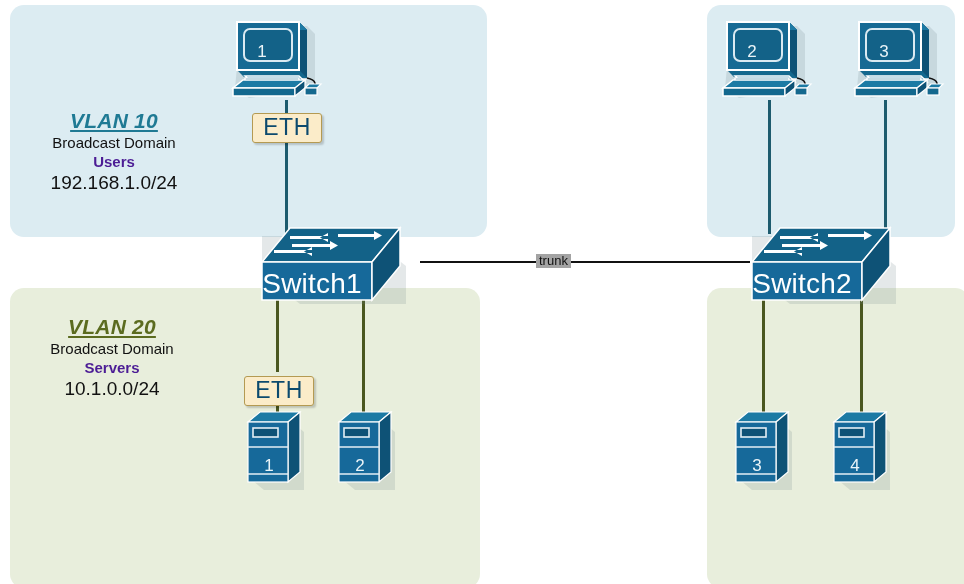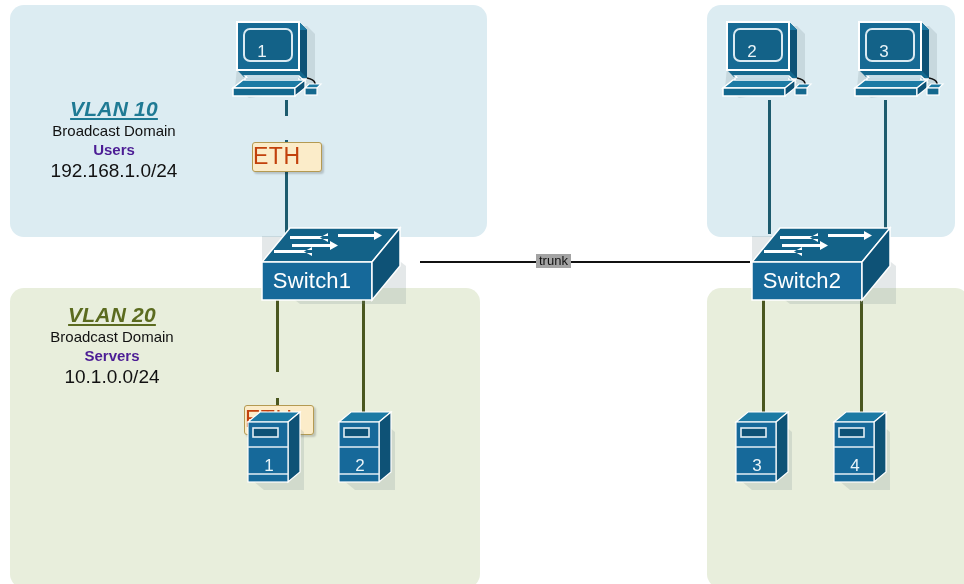--- a/index.html
+++ b/index.html
@@ -12,62 +12,62 @@
   .zone{position:absolute;border-radius:14px;}
   .zone.blue{background:#dcecf2;}
   .zone.green{background:#e8eedc;}
 
   #zone-vlan10-left  {left:10px;  top:5px;   width:477px; height:232px;}
   #zone-vlan10-right {left:707px; top:5px;   width:248px; height:232px;}
   #zone-vlan20-left  {left:10px;  top:288px; width:470px; height:300px;}
   #zone-vlan20-right {left:707px; top:288px; width:262px; height:300px;}
 
   
-  .caption{position:absolute;text-align:center;color:#000;line-height:1.24;}
+  .caption{position:absolute;text-align:center;color:#000;line-height:1.24;margin-top:12px;}
   #caption-vlan10{left:8px;top:96px;width:212px;}
   #caption-vlan20{left:6px;top:302px;width:212px;}
   .cap-title{font-style:italic;font-weight:bold;text-decoration:underline;
              font-size:21px;letter-spacing:.2px;}
   #caption-vlan10 .cap-title{color:#1f7a94;}
   #caption-vlan20 .cap-title{color:#5b6b1f;}
   .cap-sub{font-size:15px;color:#111;}
   .cap-role{font-size:15px;font-weight:bold;color:#4c1d95;}
   .cap-net{font-size:19px;color:#111;}
 
   
   .link{position:absolute;background:#1d5b6e;}
   .link.olive{background:#4a5720;}
   .link.trunk{background:#111111;height:2px;}
 
   .trunk-label{position:absolute;font-size:13px;color:#111;background:#a3a3a3;
                padding:0 3px;line-height:14px;}
 
   
   .eth-tag{position:absolute;background:#fbecc9;border:1.5px solid #b49a52;
-           border-radius:3px;color:#c2410c;font-size:23px;line-height:26px;
-           text-align:left;font-family:"Liberation Sans","DejaVu Sans",sans-serif;
-           letter-spacing:.5px;box-shadow:2px 2px 2px rgba(0,0,0,.18);margin-top:29px;}
+           border-radius:3px;color:#0c4a6e;font-size:23px;line-height:26px;
+           text-align:center;font-family:"Liberation Sans","DejaVu Sans",sans-serif;
+           letter-spacing:.5px;box-shadow:2px 2px 2px rgba(0,0,0,.18);}
 
   
   .pc{position:absolute;width:100px;height:92px;}
   .pc svg{display:block;}
   .pc .num{position:absolute;left:0;top:28px;width:74px;text-align:center;
            color:#eaf4f8;font-size:17px;}
 
   
   .srv{position:absolute;width:66px;height:84px;}
   .srv svg{display:block;}
   .srv .num{position:absolute;left:0;top:48px;width:50px;text-align:center;
             color:#eaf4f8;font-size:17px;}
 
   
   .sw{position:absolute;width:170px;height:90px;}
   .sw svg{display:block;}
   .sw .label{position:absolute;left:0;top:46px;width:132px;text-align:center;
-             color:#ffffff;font-size:22px;letter-spacing:.2px;}
+             color:#ffffff;font-size:28px;letter-spacing:.2px;}
 
   
   #pc-1{left:225px;top:14px;}
   #pc-2{left:715px;top:14px;}
   #pc-3{left:847px;top:14px;}
 
   #srv-1{left:244px;top:408px;}
   #srv-2{left:335px;top:408px;}
   #srv-3{left:732px;top:408px;}
   #srv-4{left:830px;top:408px;}

